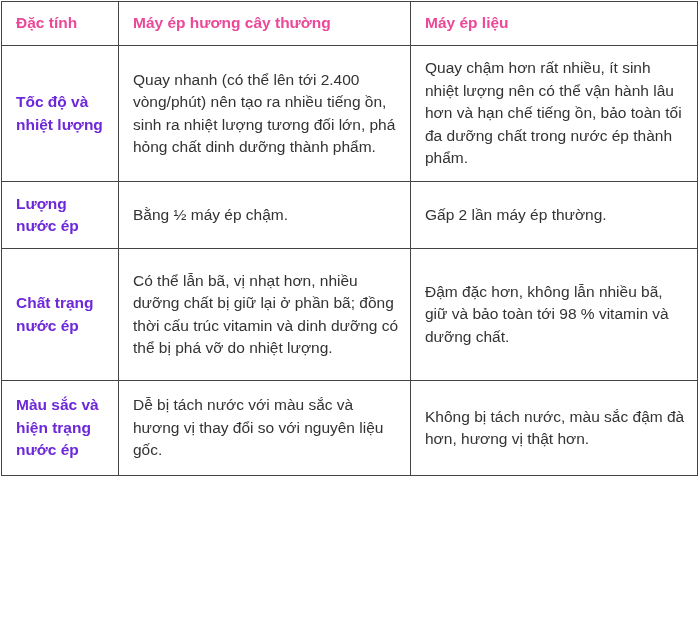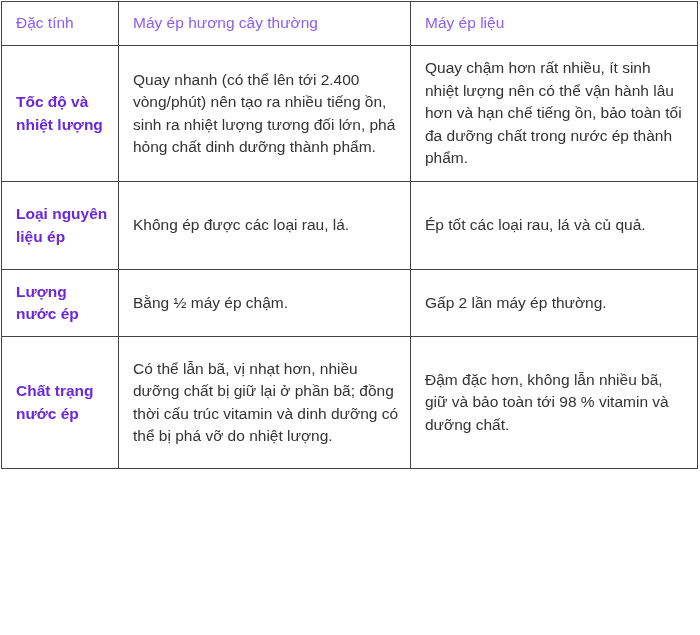--- a/index.html
+++ b/index.html
@@ -11,21 +11,21 @@
   }
   table.cmp td, table.cmp th {
     border: 1.5px solid #444444;
     vertical-align: middle;
     text-align: left;
     padding: 0 10px 0 14px;
   }
   table.cmp col.c0 { width: 117px; }
   table.cmp col.c1 { width: 292px; }
   table.cmp col.c2 { width: 287px; }
-  table.cmp th { font-weight: normal; color: #8b5cf6; height: 43px; }
+  table.cmp th { font-weight: bold; color: #ec4899; height: 43px; }
   td.feat { font-weight: bold; color: #6d28d9; padding-left: 10px; }
   td.val { color: #333333; }
   tr.r1 td { height: 135px; }
   tr.r2 td { height: 87px; }
   tr.r3 td { height: 66px; }
   tr.r4 td { height: 65px; }
   tr.r5 td { height: 131px; }
   tr.r6 td { height: 94px; }
 </style>
 </head>
@@ -43,29 +43,29 @@
       <th>Máy ép hương cây thường</th>
       <th>Máy ép liệu</th>
     </tr>
   </thead>
   <tbody>
     <tr class="r1">
       <td class="feat">Tốc độ và nhiệt lượng</td>
       <td class="val">Quay nhanh (có thể lên tới 2.400 vòng/phút) nên tạo ra nhiều tiếng ồn, sinh ra nhiệt lượng tương đối lớn, phá hỏng chất dinh dưỡng thành phẩm.</td>
       <td class="val">Quay chậm hơn rất nhiều, ít sinh nhiệt lượng nên có thể vận hành lâu hơn và hạn chế tiếng ồn, bảo toàn tối đa dưỡng chất trong nước ép thành phẩm.</td>
     </tr>
-    <tr class="r2">
-      <td class="feat">Loại nguyên liệu ép</td>
-      <td class="val">Không ép được các loại rau, lá.</td>
-      <td class="val">Ép tốt các loại rau, lá và củ quả.</td>
-    </tr>
     <tr class="r3">
       <td class="feat">Lượng nước ép</td>
       <td class="val">Bằng ½ máy ép chậm.</td>
       <td class="val">Gấp 2 lần máy ép thường.</td>
     </tr>
     <tr class="r5">
       <td class="feat">Chất trạng nước ép</td>
       <td class="val">Có thể lẫn bã, vị nhạt hơn, nhiều dưỡng chất bị giữ lại ở phần bã; đồng thời cấu trúc vitamin và dinh dưỡng có thể bị phá vỡ do nhiệt lượng.</td>
       <td class="val">Đậm đặc hơn, không lẫn nhiều bã, giữ và bảo toàn tới 98 % vitamin và dưỡng chất.</td>
     </tr>
+    <tr class="r6">
+      <td class="feat">Màu sắc và hiện trạng nước ép</td>
+      <td class="val">Dễ bị tách nước với màu sắc và hương vị thay đổi so với nguyên liệu gốc.</td>
+      <td class="val">Không bị tách nước, màu sắc đậm đà hơn, hương vị thật hơn.</td>
+    </tr>
   </tbody>
 </table>
 
 </body></html>

